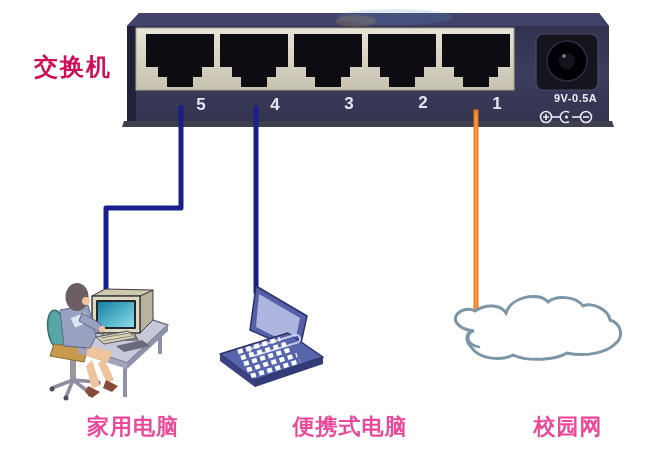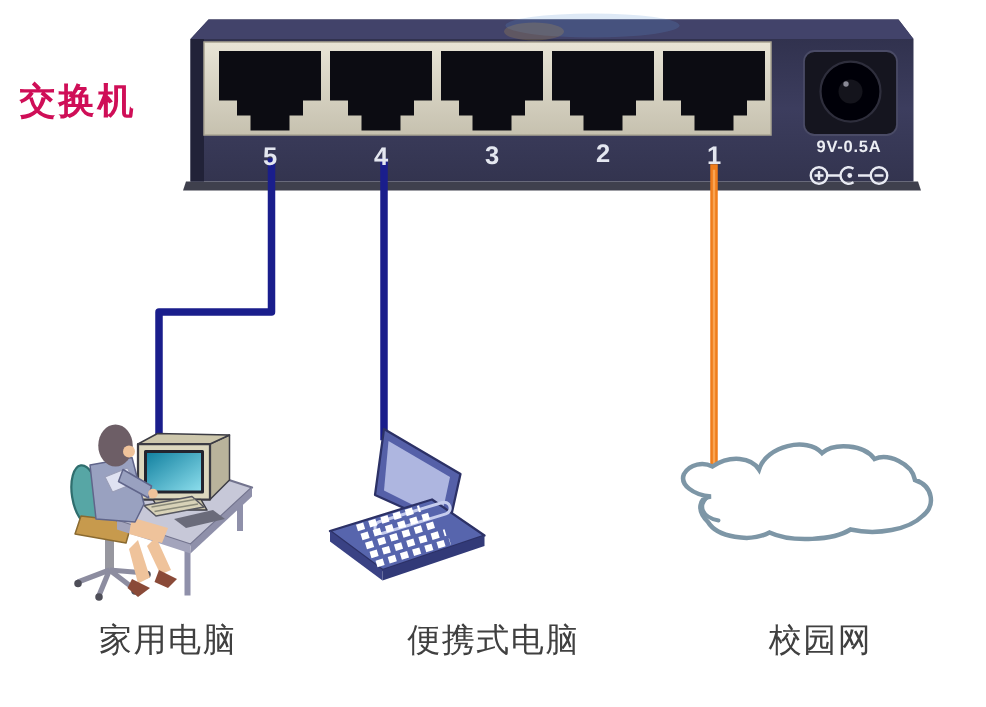--- a/index.html
+++ b/index.html
@@ -4,35 +4,35 @@
 <style>
   html,body{margin:0;padding:0;background:#ffffff;}
   #canvas{
     position:relative;
     width:657px;height:471px;
     background:#ffffff;
     overflow:hidden;
     font-family:"Liberation Sans","DejaVu Sans",sans-serif;
   }
   #diagram-svg{position:absolute;left:0;top:0;}
-  .txt{position:absolute;white-space:nowrap;}
+  .txt{position:absolute;white-space:nowrap;margin-left:21px;}
   .device-label{
-    font-size:22px;font-weight:normal;color:#404040;
+    font-size:22px;font-weight:bold;color:#ec4899;
     text-align:center;letter-spacing:1px;
   }
   .switch-title{
     font-size:24px;font-weight:bold;color:#cf0e57;letter-spacing:2px;
   }
   .port-num{
     font-size:17px;font-weight:bold;color:#e4e7f0;
     width:24px;text-align:center;
   }
   .power-rating{
     font-size:11px;font-weight:bold;color:#eceef4;
-    width:66px;text-align:center;letter-spacing:0.5px;
+    width:66px;letter-spacing:0.5px;
   }
 </style>
 </head>
 <body>
 
 <div id="canvas">
 
   <svg id="diagram-svg" width="657" height="471" viewBox="0 0 657 471">
     <defs>
       <linearGradient id="panelGrad" x1="0" y1="0" x2="0" y2="1">

